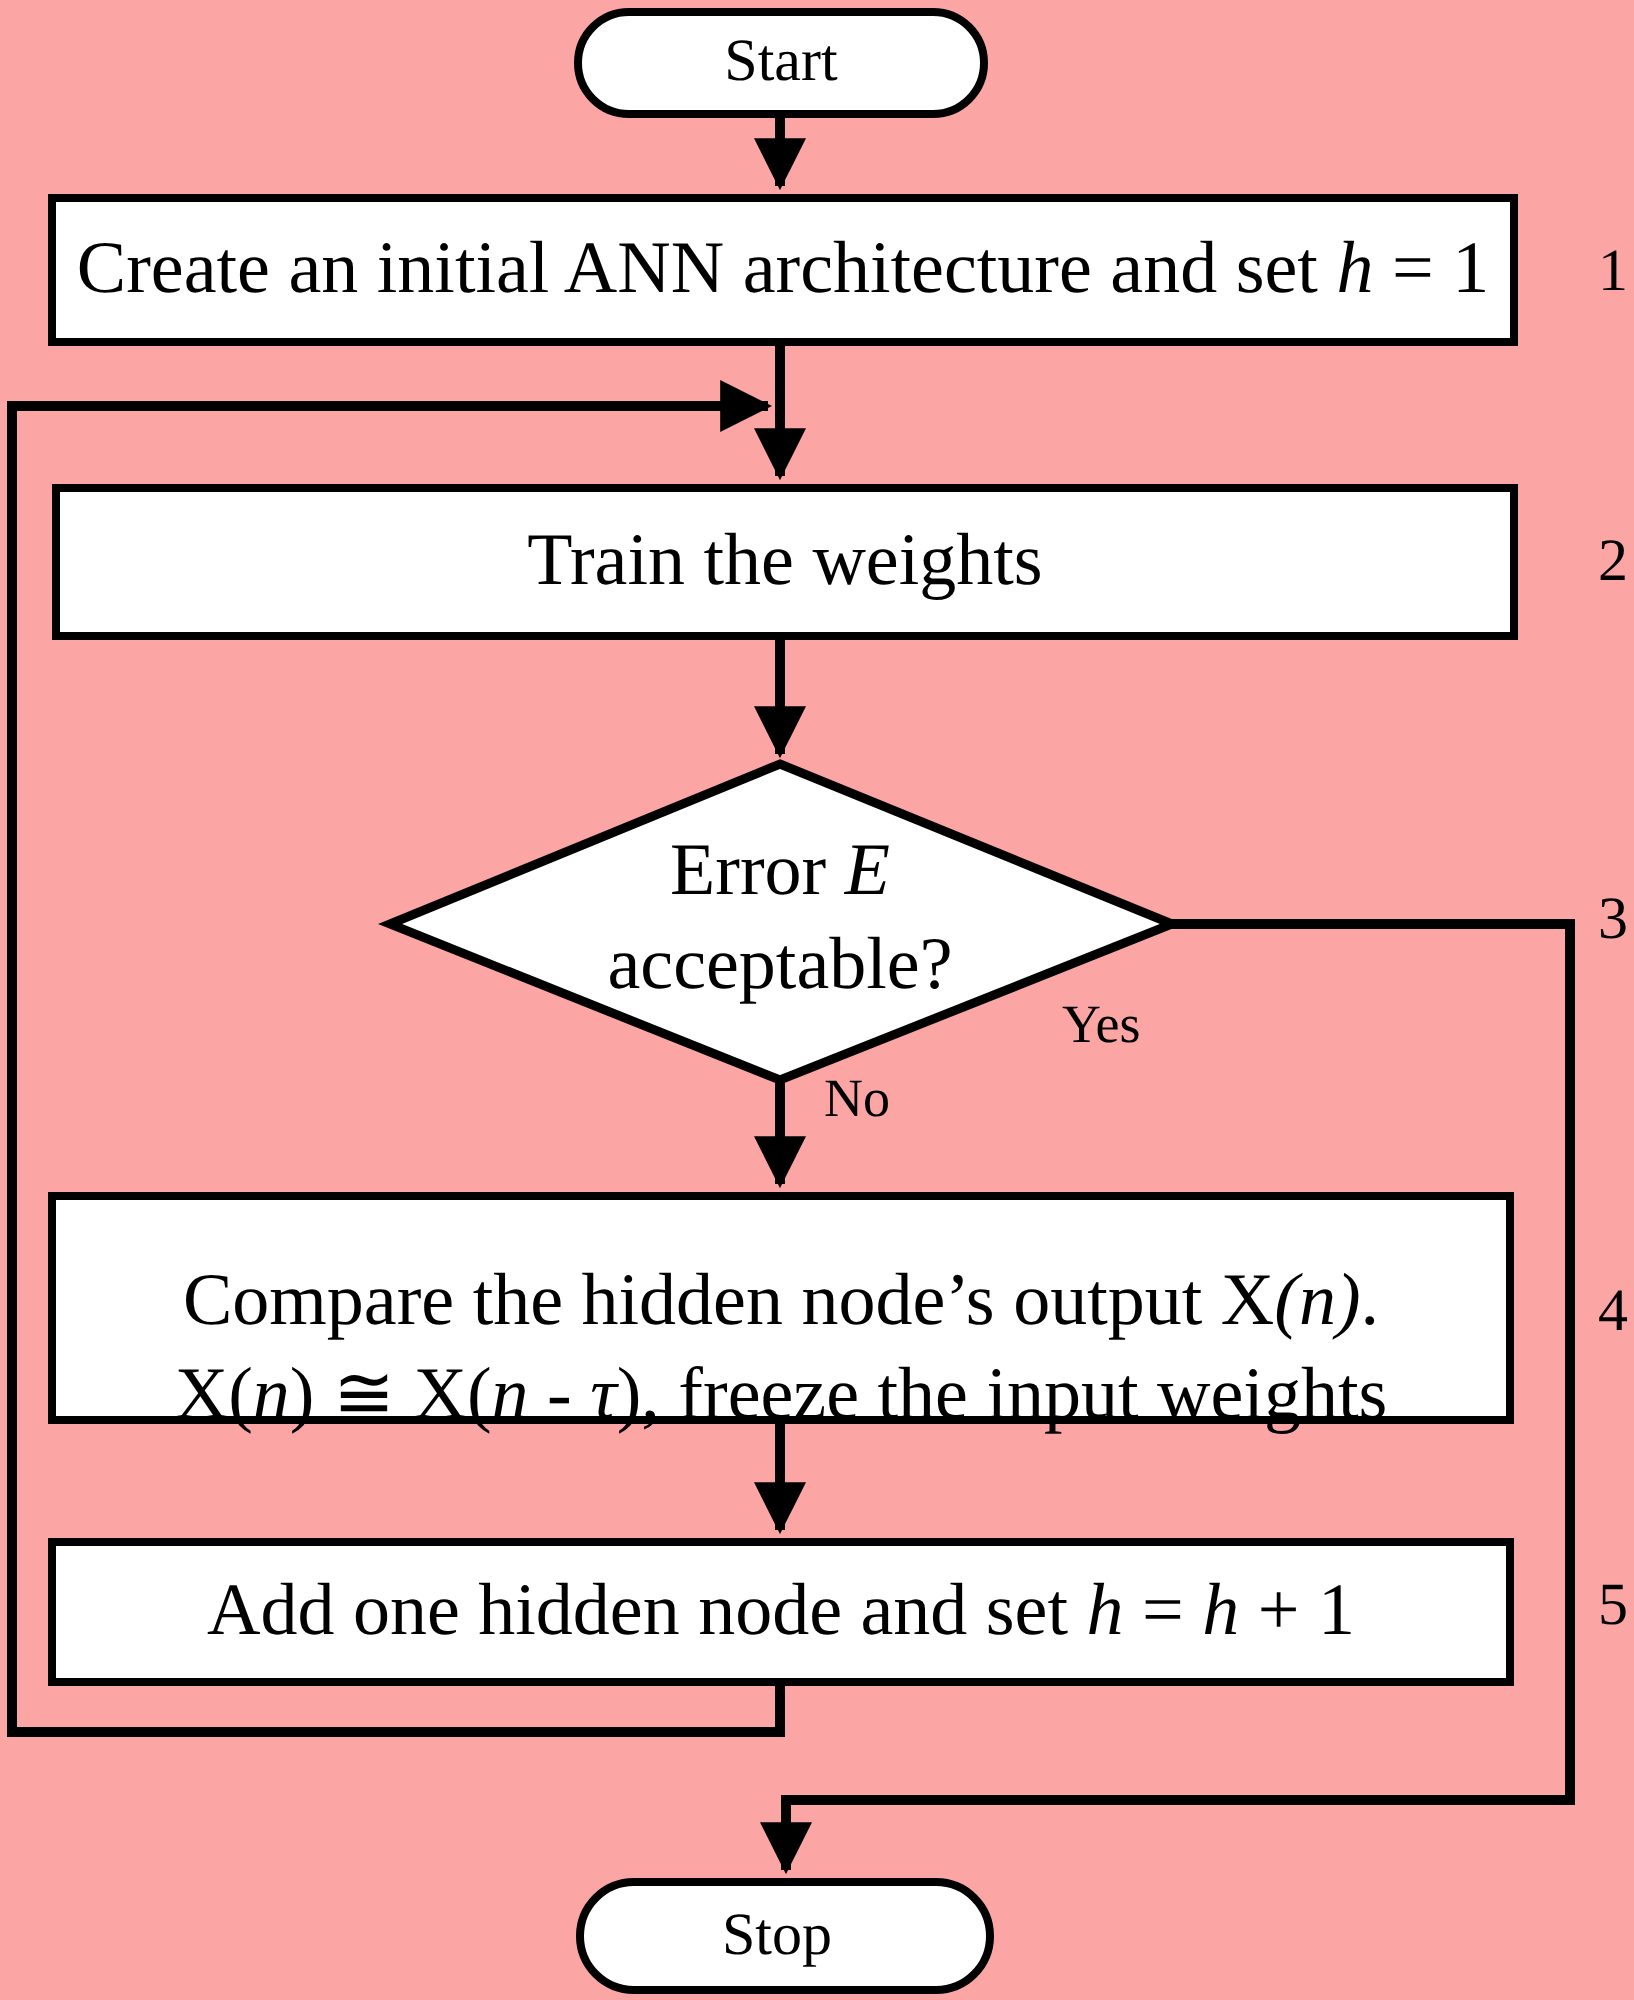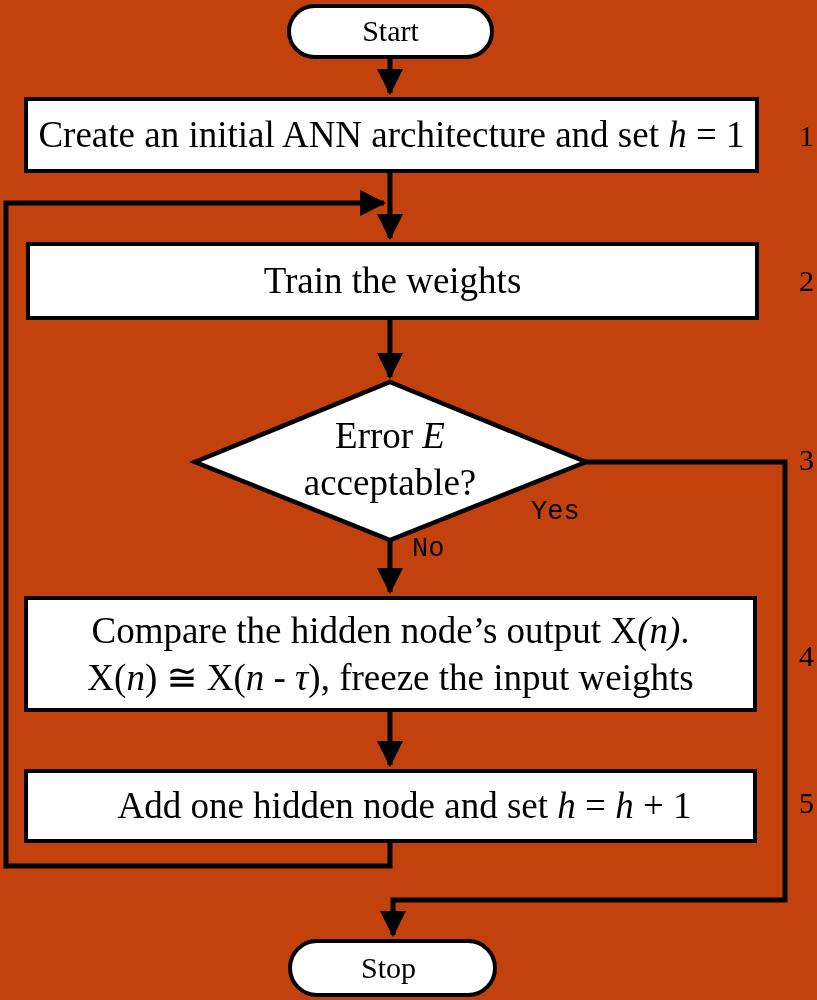--- a/index.html
+++ b/index.html
@@ -8,21 +8,21 @@
     background: #ffffff;
   }
   body {
     font-family: "Liberation Serif", "DejaVu Serif", serif;
     color: #000000;
   }
   #flowchart {
     position: relative;
     width: 817px;
     height: 1000px;
-    background: #c2410c;
+    background: #fca5a5;
     overflow: hidden;
   }
   #flow-svg {
     position: absolute;
     left: 0;
     top: 0;
     width: 817px;
     height: 1000px;
   }
   .node-label {
@@ -33,21 +33,20 @@
     text-align: center;
     line-height: 1.28;
     font-size: 37px;
     pointer-events: none;
     white-space: pre-line;
   }
   .terminal-label { font-size: 30px; }
   .edge-label {
     position: absolute;
     font-size: 27px;
-    font-family: Liberation Mono, monospace;
   }
   .step-number {
     position: absolute;
     font-size: 30px;
     text-align: left;
   }
   .ital { font-style: italic; }
 </style>
 </head>
 <body>
@@ -95,25 +94,25 @@
   <div class="node-label" style="left:26px; top:99px; width:731px; height:72px;">
     <span>Create an initial ANN architecture and set <span class="ital">h</span> = 1</span>
   </div>
 
   <div class="node-label" style="left:28px; top:244px; width:729px; height:74px;">Train the weights</div>
 
   <div class="node-label" style="left:255px; top:399px; width:270px; height:120px;">
     <span>Error <span class="ital">E</span><br>acceptable?</span>
   </div>
 
-  <div class="node-label" style="left:26px; top:598px; width:729px; height:112px;justify-content:center;">
+  <div class="node-label" style="left:26px; top:618px; width:729px; height:112px;justify-content:center;">
     <span>Compare the hidden node’s output X<span class="ital">(n)</span>.<br>X(<span class="ital">n</span>) ≅ X(<span class="ital">n</span> - <span class="ital">τ</span>), freeze the input weights</span>
   </div>
 
-  <div class="node-label" style="left:40px; top:771px; width:729px; height:70px;">
+  <div class="node-label" style="left:26px; top:771px; width:729px; height:70px;">
     <span>Add one hidden node and set <span class="ital">h</span> = <span class="ital">h</span> + 1</span>
   </div>
 
   <div class="node-label terminal-label" style="left:290px; top:941px; width:197px; height:54px;">Stop</div>
 
   <div class="edge-label" style="left:531px; top:497px;">Yes</div>
 
   <div class="edge-label" style="left:412px; top:534px;">No</div>
 
   <div class="step-number" style="left:799px; top:119px;">1</div>

